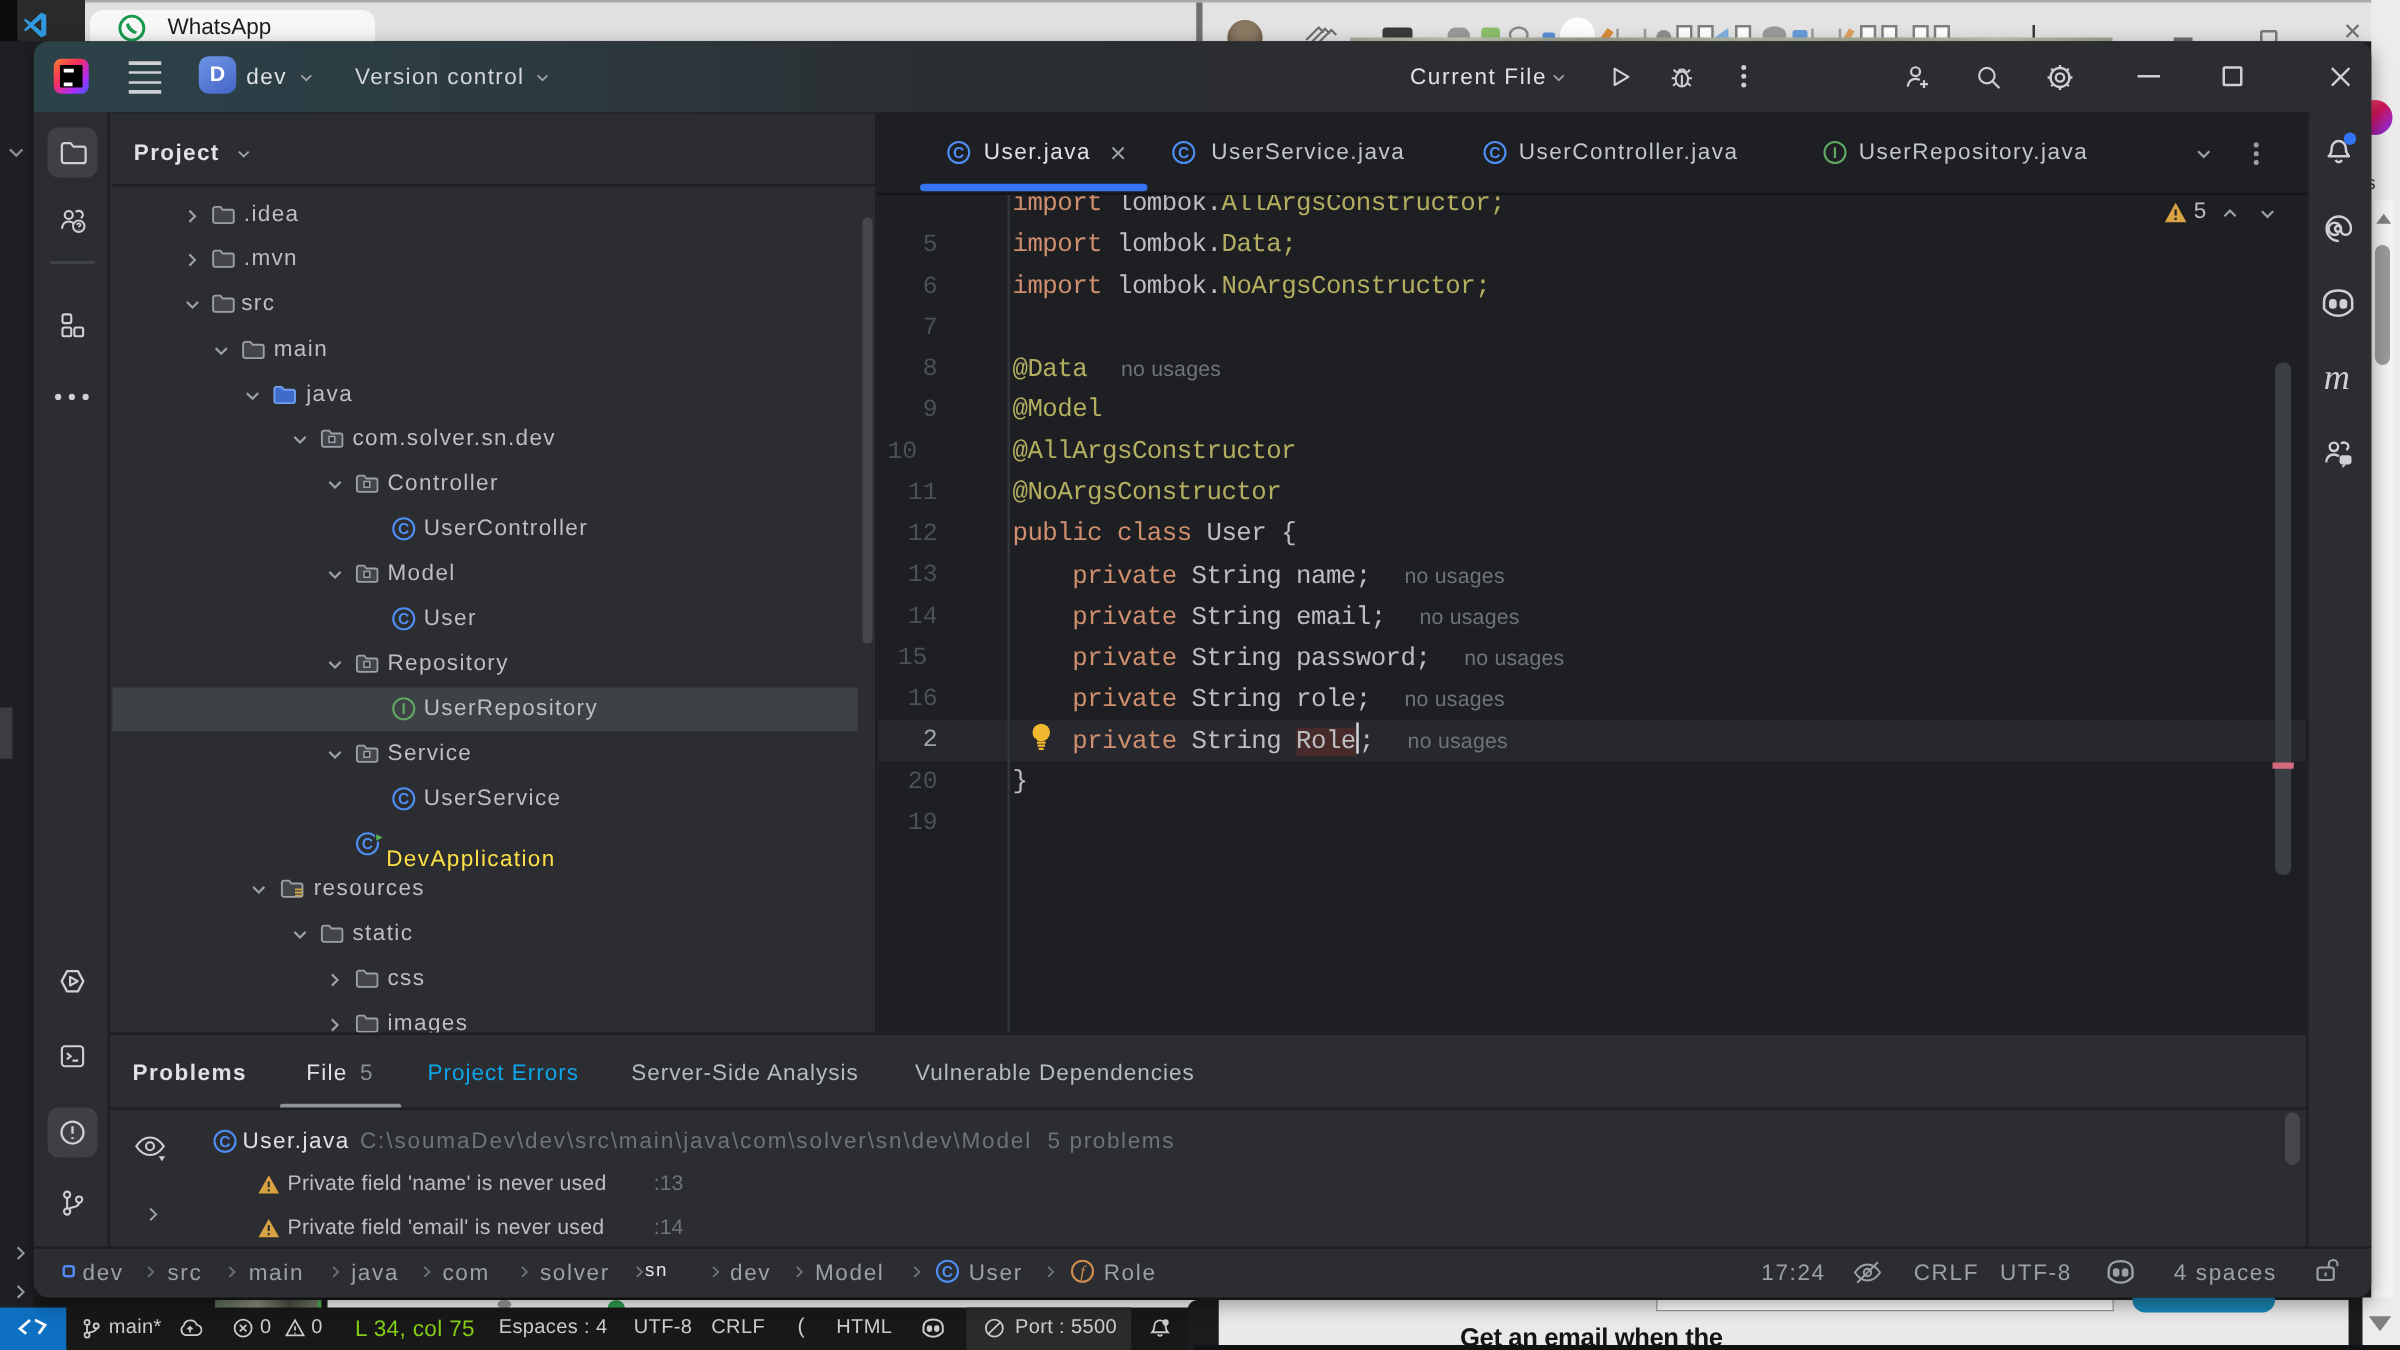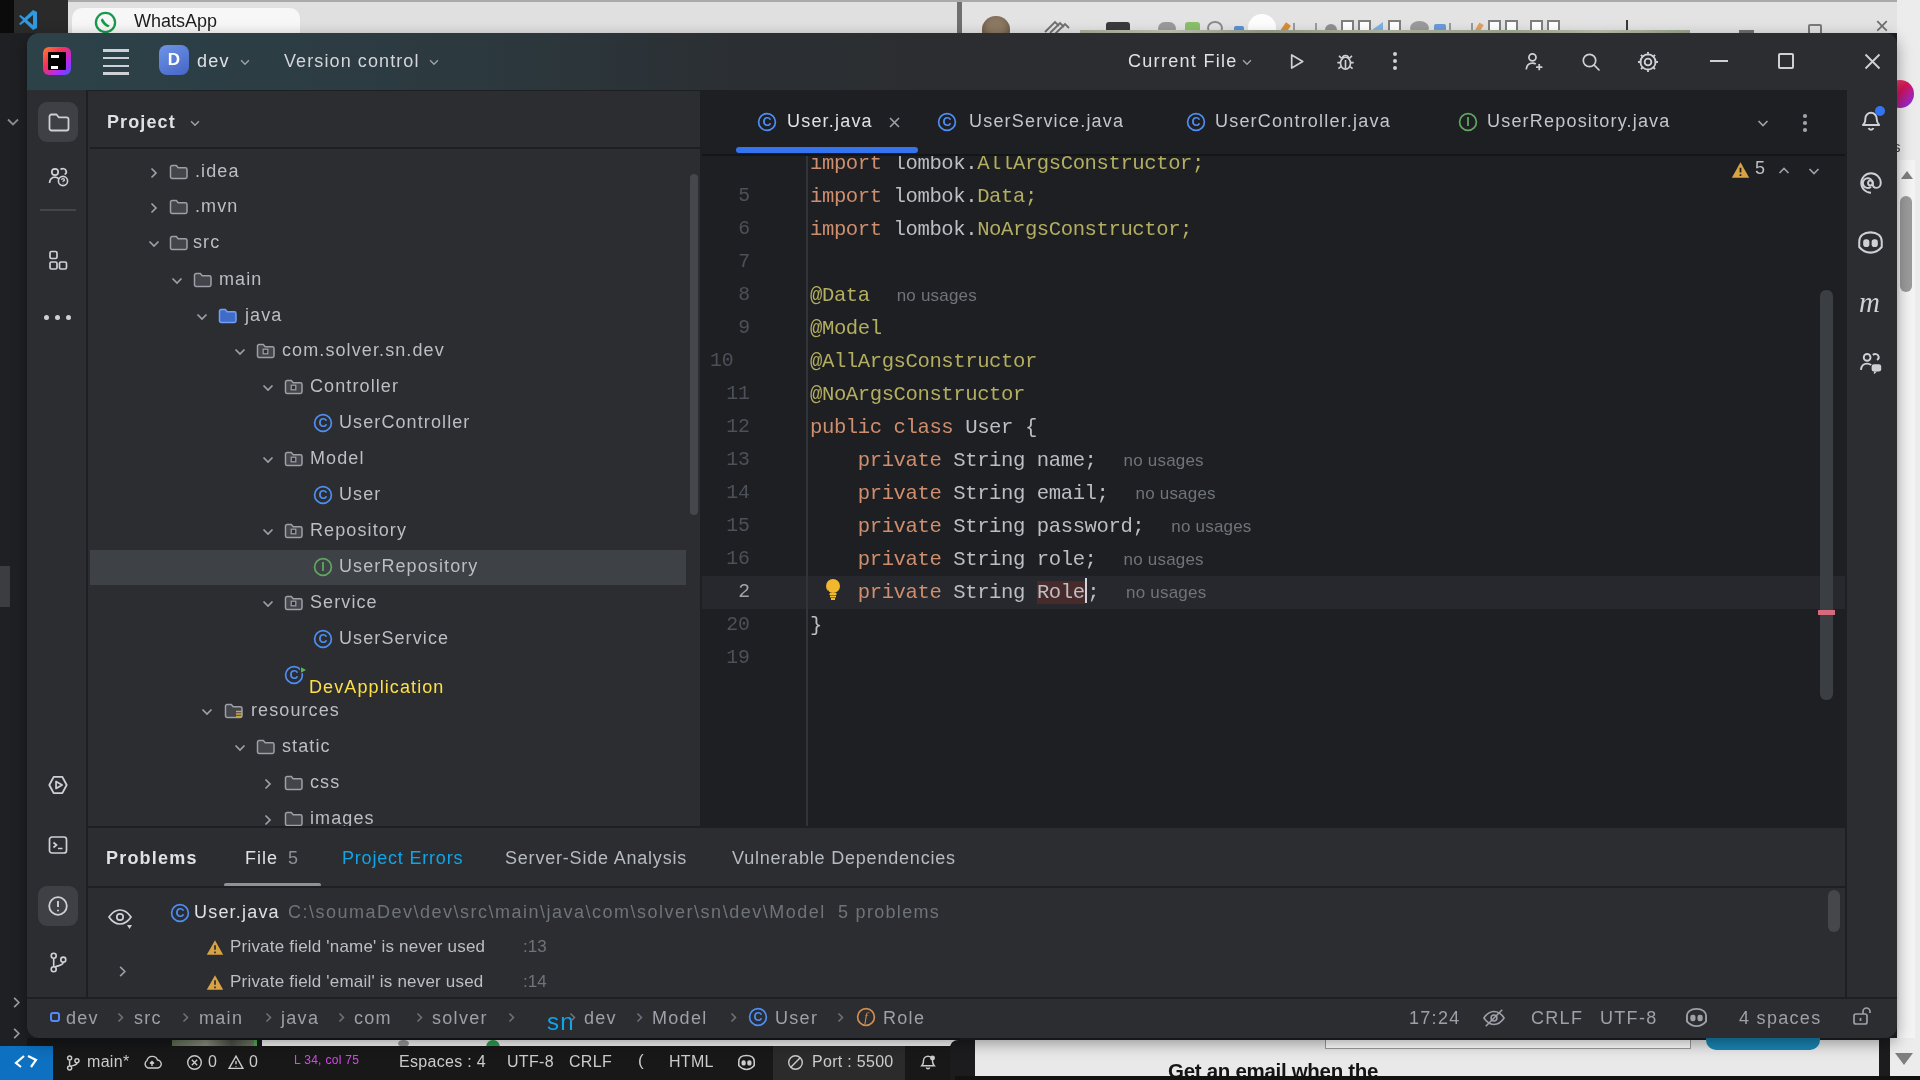--- a/index.html
+++ b/index.html
@@ -118,21 +118,21 @@
   <svg class="a" style="left:186px;top:8px" width="17" height="17" viewBox="0 0 16 16">
         <circle cx="8" cy="8" r="6.4" fill="none" stroke="#cccccc" stroke-width="1.3"></circle>
         <path d="M5.5 5.5l5 5M10.5 5.5l-5 5" stroke="#cccccc" stroke-width="1.3"></path>
       </svg>
   <div class="a tx" style="left:208px;top:7px;font-size:16px;letter-spacing:0.3px;color:#cccccc">0</div>
   <svg class="a" style="left:227px;top:8px" width="18" height="17" viewBox="0 0 16 16">
         <path d="M8 2 14.5 13.5H1.5z" fill="none" stroke="#cccccc" stroke-width="1.3"></path>
         <path d="M8 6.5v3.2M8 11.5v.8" stroke="#cccccc" stroke-width="1.3"></path>
       </svg>
   <div class="a tx" style="left:249px;top:7px;font-size:16px;letter-spacing:0.3px;color:#cccccc">0</div>
-  <div class="a tx" style="left:294px;top:7px;font-size:12px;letter-spacing:0.3px;color:#d946ef">L 34, col 75</div>
+  <div class="a tx" style="left:284px;top:7px;font-size:18px;letter-spacing:0.3px;color:#84cc16">L 34, col 75</div>
   <div class="a tx" style="left:399px;top:7px;font-size:16px;letter-spacing:0.3px;color:#cccccc">Espaces : 4</div>
   <div class="a tx" style="left:507px;top:7px;font-size:16px;letter-spacing:0.3px;color:#cccccc">UTF-8</div>
   <div class="a tx" style="left:569px;top:7px;font-size:16px;letter-spacing:0.3px;color:#cccccc">CRLF</div>
   <div class="a tx" style="left:638px;top:5px;font-size:17px;color:#cccccc">(</div>
   <div class="a tx" style="left:669px;top:7px;font-size:16px;letter-spacing:0.3px;color:#cccccc">HTML</div>
   <svg class="a" style="left:737px;top:8px" width="19" height="17" viewBox="0 0 24 22">
         <path d="M12 2C6 2 2 5 2 10v5c2.5 3 6 5 10 5s7.5-2 10-5v-5c0-5-4-8-10-8z" fill="none" stroke="#cccccc" stroke-width="2"></path>
         <rect x="5.5" y="8" width="5.5" height="7" rx="2.5" fill="#cccccc"></rect>
         <rect x="13" y="8" width="5.5" height="7" rx="2.5" fill="#cccccc"></rect>
       </svg>
@@ -466,21 +466,21 @@
 <div class="a" style="left:8px;top:24px;width:40px;text-align:right;font:19.8px 'Liberation Mono',monospace;line-height:33px;color:#4b5059">5</div>
 <div class="a" style="left:8px;top:57px;width:40px;text-align:right;font:19.8px 'Liberation Mono',monospace;line-height:33px;color:#4b5059">6</div>
 <div class="a" style="left:8px;top:90px;width:40px;text-align:right;font:19.8px 'Liberation Mono',monospace;line-height:33px;color:#4b5059">7</div>
 <div class="a" style="left:8px;top:123px;width:40px;text-align:right;font:19.8px 'Liberation Mono',monospace;line-height:33px;color:#4b5059">8</div>
 <div class="a" style="left:8px;top:156px;width:40px;text-align:right;font:19.8px 'Liberation Mono',monospace;line-height:33px;color:#4b5059">9</div>
 <div class="a" style="left:8px;top:189px;width:40px;text-align:left;font:19.8px 'Liberation Mono',monospace;line-height:33px;color:#4b5059">10</div>
 <div class="a" style="left:8px;top:222px;width:40px;text-align:right;font:19.8px 'Liberation Mono',monospace;line-height:33px;color:#4b5059">11</div>
 <div class="a" style="left:8px;top:255px;width:40px;text-align:right;font:19.8px 'Liberation Mono',monospace;line-height:33px;color:#4b5059">12</div>
 <div class="a" style="left:8px;top:288px;width:40px;text-align:right;font:19.8px 'Liberation Mono',monospace;line-height:33px;color:#4b5059">13</div>
 <div class="a" style="left:8px;top:321px;width:40px;text-align:right;font:19.8px 'Liberation Mono',monospace;line-height:33px;color:#4b5059">14</div>
-<div class="a" style="left:8px;top:354px;width:40px;text-align:right;font:19.8px 'Liberation Mono',monospace;line-height:33px;color:#4b5059">15</div>
+<div class="a" style="left:8px;top:354px;width:40px;text-align:center;font:19.8px 'Liberation Mono',monospace;line-height:33px;color:#4b5059">15</div>
 <div class="a" style="left:8px;top:387px;width:40px;text-align:right;font:19.8px 'Liberation Mono',monospace;line-height:33px;color:#4b5059">16</div>
 <div class="a" style="left:8px;top:420px;width:40px;text-align:right;font:19.8px 'Liberation Mono',monospace;line-height:33px;color:#a1a3ab">2</div>
 <div class="a" style="left:8px;top:453px;width:40px;text-align:right;font:19.8px 'Liberation Mono',monospace;line-height:33px;color:#4b5059">20</div>
 <div class="a" style="left:8px;top:486px;width:40px;text-align:right;font:19.8px 'Liberation Mono',monospace;line-height:33px;color:#4b5059">19</div>
 <div class="a" style="left:104px;top:0;width:1.5px;height:670px;background:#313438"></div>
 <svg class="a" style="left:121px;top:421px" width="20" height="25" viewBox="0 0 20 25">
           <circle cx="10" cy="9" r="7" fill="#f0b72f"></circle>
           <path d="M6.5 17h7M7 19.5h6M8 22h4" stroke="#f0b72f" stroke-width="1.8"></path>
           <path d="M6.5 17c0-2-.8-3-1.8-4.5" stroke="#f0b72f" stroke-width="0"></path>
         </svg>
@@ -552,21 +552,21 @@
 <div class="a" style="left:1801px;top:857px;width:12px;height:42px;background:#45474b;border-radius:6px"></div>
 
 <div class="a" style="left:0;top:964px;width:1870px;height:2px;background:#1e1f22"></div>
 <div class="a" style="left:23px;top:979px;width:10px;height:10px;border:2px solid #548af7;border-radius:3px"></div>
 <div class="a tx" style="left:39px;top:975px;font-size:18px;letter-spacing:1.3px;color:#9da0a8">dev</div>
 <div class="a tx" style="left:107px;top:975px;font-size:18px;letter-spacing:1.3px;color:#9da0a8">src</div>
 <div class="a tx" style="left:172px;top:975px;font-size:18px;letter-spacing:1.3px;color:#9da0a8">main</div>
 <div class="a tx" style="left:254px;top:975px;font-size:18px;letter-spacing:1.3px;color:#9da0a8">java</div>
 <div class="a tx" style="left:327px;top:975px;font-size:18px;letter-spacing:1.3px;color:#9da0a8">com</div>
 <div class="a tx" style="left:405px;top:975px;font-size:18px;letter-spacing:1.3px;color:#9da0a8">solver</div>
-<div class="a tx" style="left:520px;top:975px;font-size:24px;letter-spacing:1.3px;color:#0ea5e9">sn</div>
+<div class="a tx" style="left:489px;top:975px;font-size:15px;letter-spacing:1.3px;color:#e5e5e5">sn</div>
 <div class="a tx" style="left:557px;top:975px;font-size:18px;letter-spacing:1.3px;color:#9da0a8">dev</div>
 <div class="a tx" style="left:625px;top:975px;font-size:18px;letter-spacing:1.3px;color:#9da0a8">Model</div>
 <div class="a tx" style="left:748px;top:975px;font-size:18px;letter-spacing:1.3px;color:#9da0a8">User</div>
 <div class="a tx" style="left:856px;top:975px;font-size:18px;letter-spacing:1.3px;color:#9da0a8">Role</div>
 <svg class="a" style="left:87px;top:978px" width="13" height="13" viewBox="0 0 16 16">
         <path d="M5.5 3 10.5 8 5.5 13" fill="none" stroke="#6f737a" stroke-width="1.8"></path>
       </svg>
 <svg class="a" style="left:152px;top:978px" width="13" height="13" viewBox="0 0 16 16">
         <path d="M5.5 3 10.5 8 5.5 13" fill="none" stroke="#6f737a" stroke-width="1.8"></path>
       </svg>

